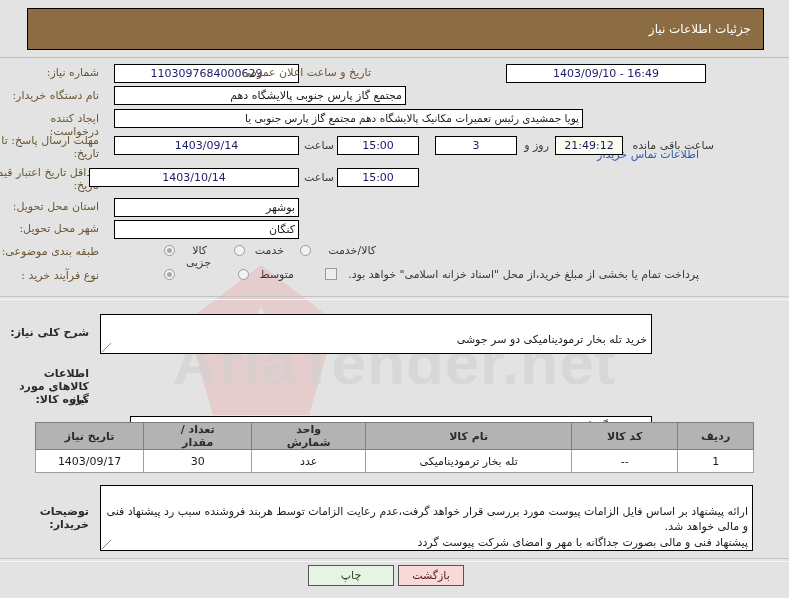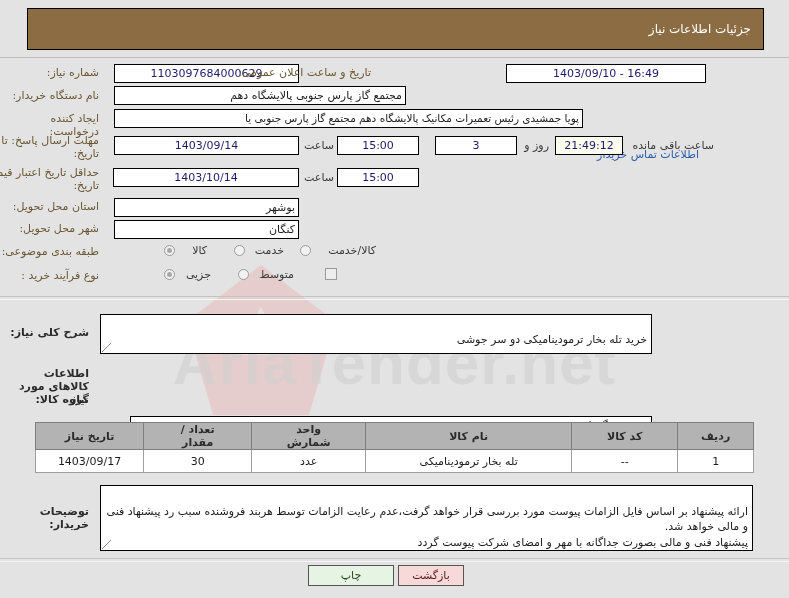--- a/index.html
+++ b/index.html
@@ -165,44 +165,45 @@
   <div class="lbl" style="right:690px;top:134px;width:120px;">مهلت ارسال پاسخ: تا تاریخ:</div>
   <div class="fld" style="right:490px;top:136px;width:185px;">1403/09/14</div>
   <div class="plain" style="right:455px;top:139px;">ساعت</div>
   <div class="fld" style="right:370px;top:136px;width:82px;">15:00</div>
   <div class="fld" style="right:272px;top:136px;width:82px;">3</div>
   <div class="plain" style="right:240px;top:139px;">روز و</div>
   <div class="fld cream" style="right:166px;top:136px;width:68px;">21:49:12</div>
   <div class="plain" style="right:75px;top:139px;">ساعت باقی مانده</div>
 
   <div class="lbl" style="right:690px;top:166px;width:130px;">حداقل تاریخ اعتبار قیمت: تا تاریخ:</div>
-  <div class="fld" style="right:490px;top:168px;width:186px;">1403/10/14</div>
+  <div class="fld" style="right:490px;top:168px;width:210px;">1403/10/14</div>
   <div class="plain" style="right:455px;top:171px;">ساعت</div>
   <div class="fld" style="right:370px;top:168px;width:82px;">15:00</div>
 
   <div class="lbl" style="right:690px;top:200px;">استان محل تحویل:</div>
   <div class="fld rt" style="right:490px;top:198px;width:185px;">بوشهر</div>
 
   <div class="lbl" style="right:690px;top:222px;">شهر محل تحویل:</div>
   <div class="fld rt" style="right:490px;top:220px;width:185px;">کنگان</div>
 
   <div class="lbl" style="right:690px;top:245px;">طبقه بندی موضوعی:</div>
   <div class="radio on" style="right:614px;top:245px;"></div>
   <div class="rlbl" style="right:582px;top:244px;">کالا</div>
   <div class="radio" style="right:544px;top:245px;"></div>
   <div class="rlbl" style="right:505px;top:244px;">خدمت</div>
   <div class="radio" style="right:478px;top:245px;"></div>
   <div class="rlbl" style="right:413px;top:244px;">کالا/خدمت</div>
 
   <div class="lbl" style="right:690px;top:269px;">نوع فرآیند خرید :</div>
   <div class="radio on" style="right:614px;top:269px;"></div>
-  <div class="rlbl" style="right:578px;top:268px;">جزیی</div>
+  <div class="rlbl" style="right:578px;top:256px;">جزیی</div>
   <div class="radio" style="right:540px;top:269px;"></div>
   <div class="rlbl" style="right:495px;top:268px;">متوسط</div>
   <div class="chk" style="right:452px;top:268px;"></div>
+  <div class="rlbl" style="right:90px;top:268px;">پرداخت تمام یا بخشی از مبلغ خرید،از محل "اسناد خزانه اسلامی" خواهد بود.</div>
 
   <div class="sep" style="top:296px;"></div>
 
   <div class="fld-lbl-bold" style="right:700px;top:326px;">شرح کلی نیاز:</div>
   <div class="ta" style="right:137px;top:314px;width:552px;height:40px;">
     <span>خرید تله بخار ترمودینامیکی دو سر جوشی</span>
     <span class="grip"></span>
   </div>
 
   <div class="sec" style="right:700px;top:367px;">اطلاعات کالاهای مورد نیاز</div>

